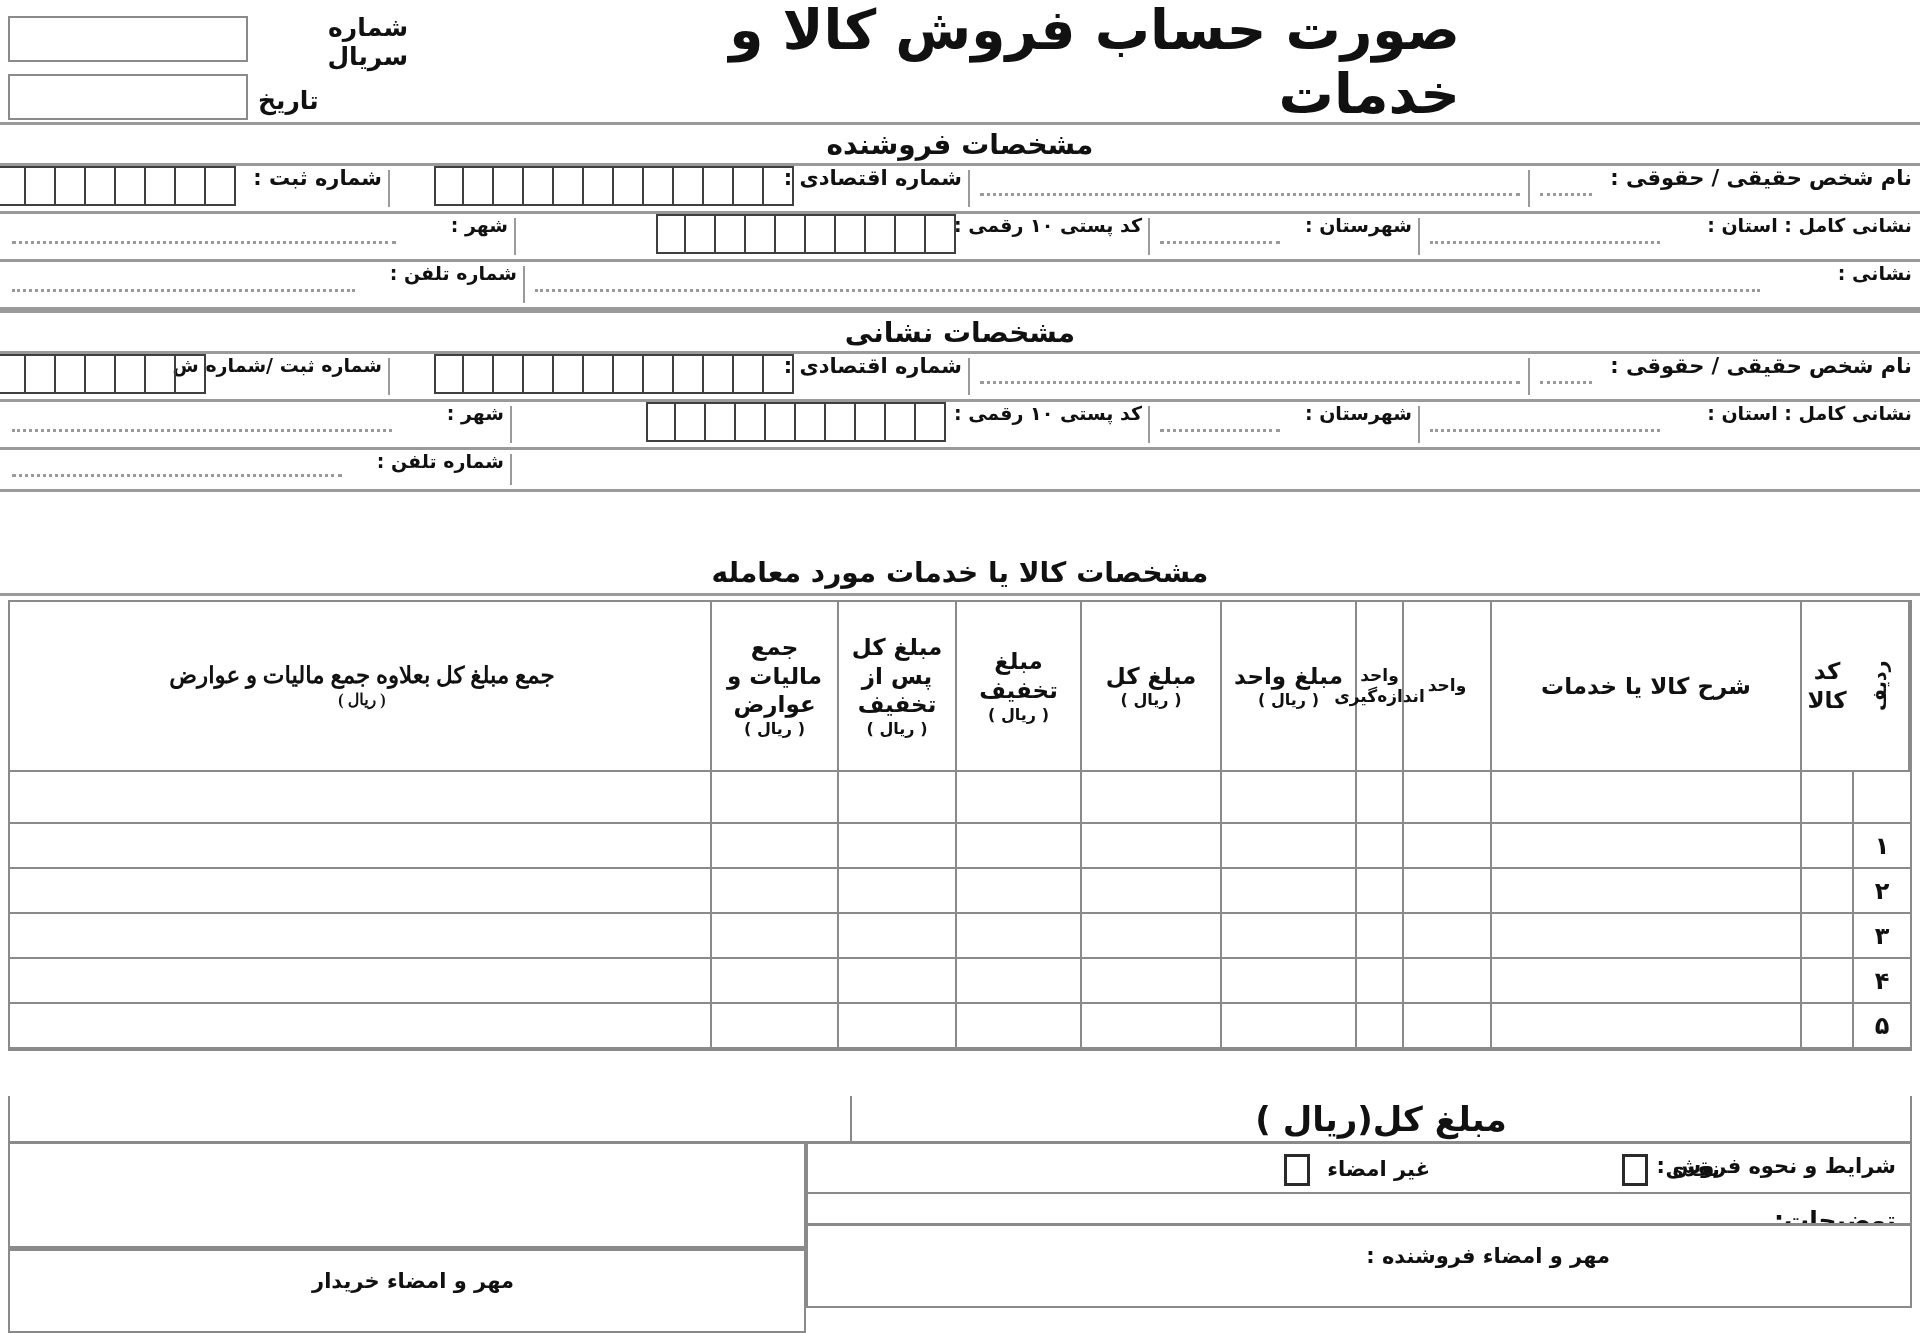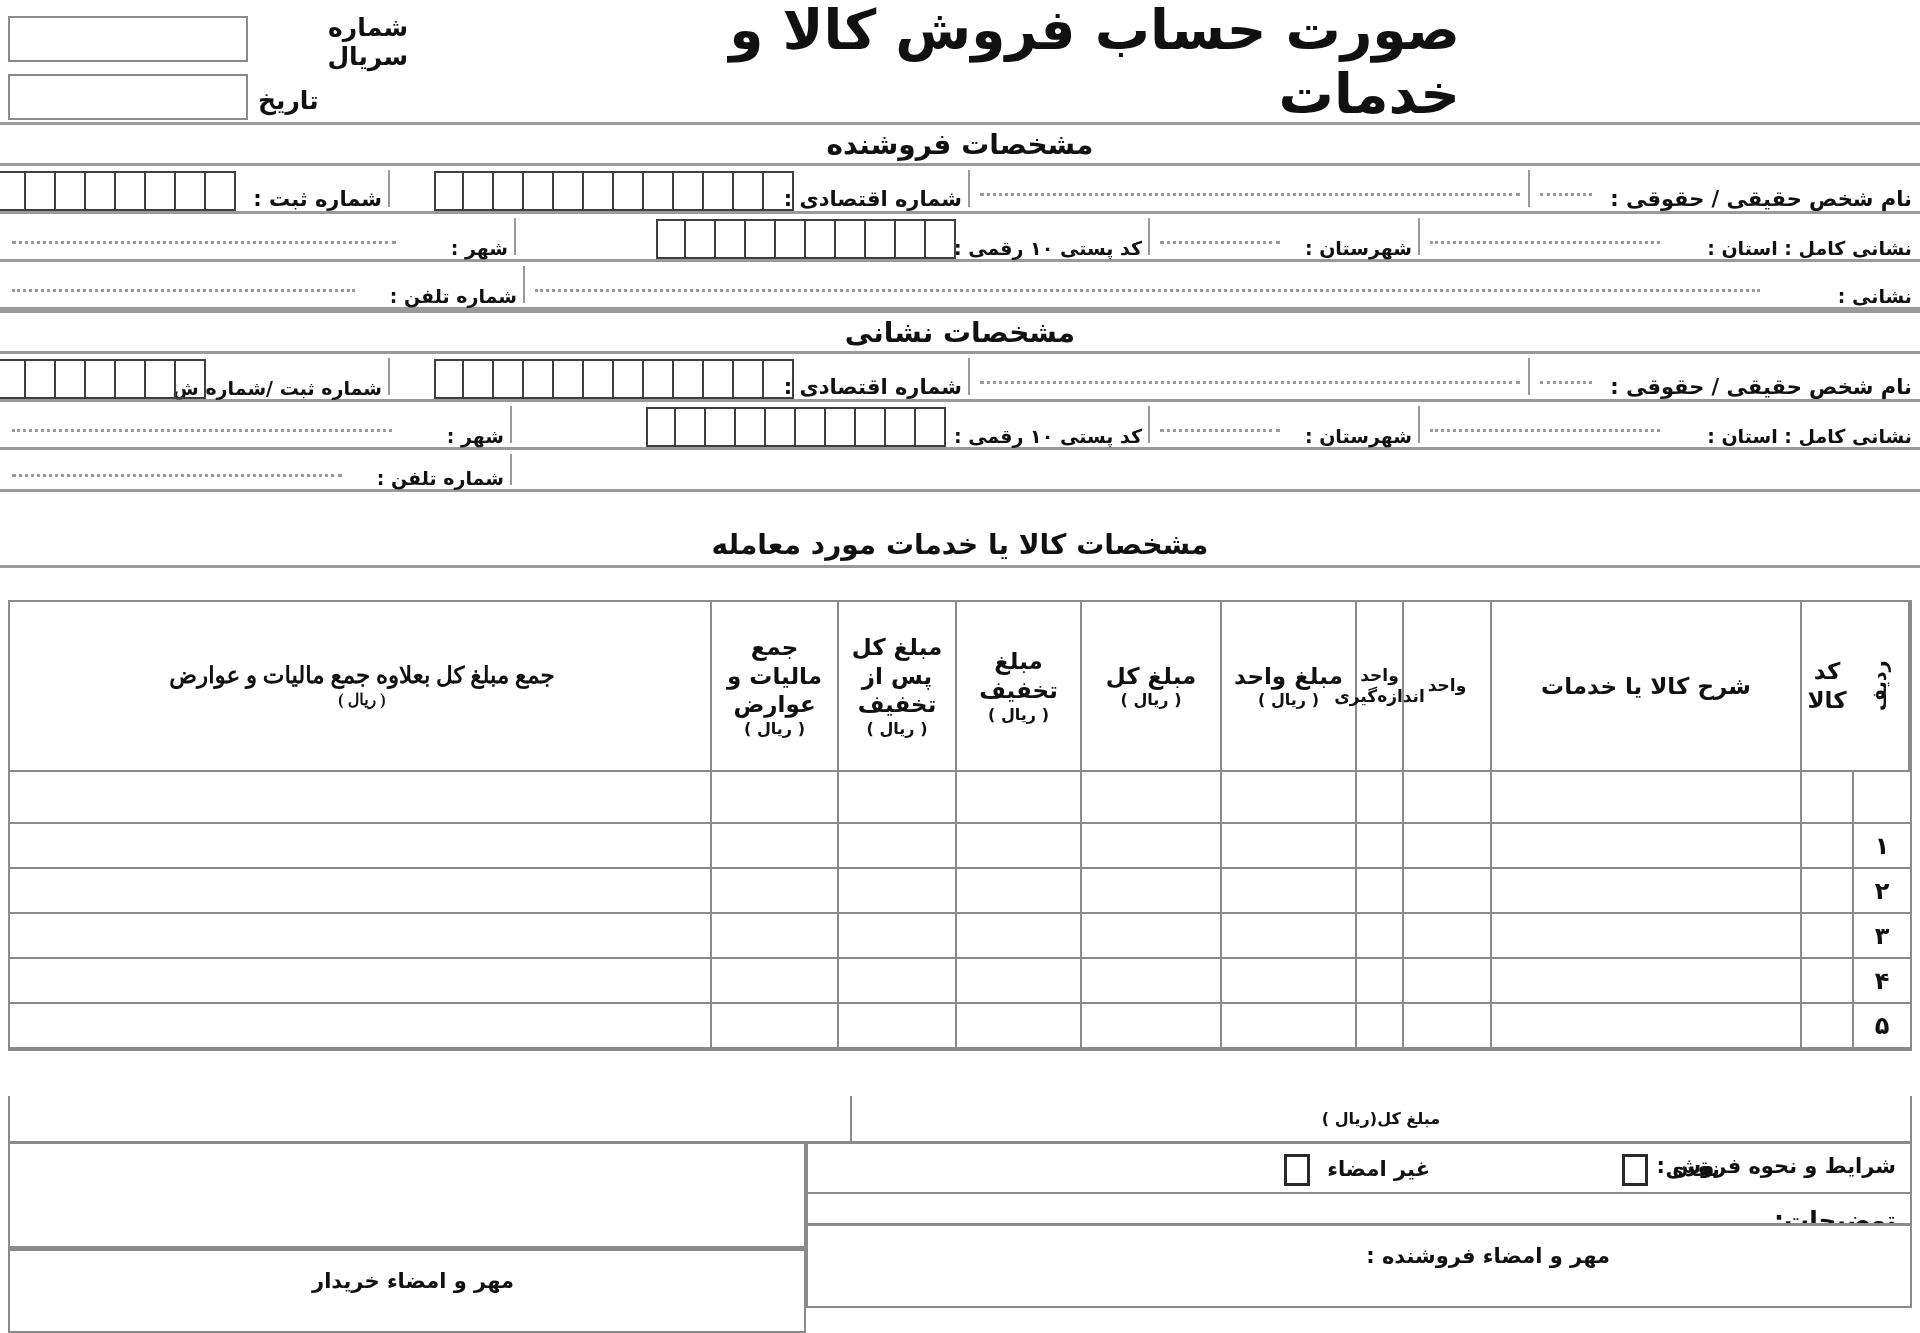--- a/index.html
+++ b/index.html
@@ -57,21 +57,21 @@
 
   
   .info-row {
     left: 0; width: 1920px;
     border-bottom: 3px solid #9a9a9a;
     background: #fff;
   }
   .cellbox {
     position: absolute; top: 0; height: 100%;
     border-right: 2px solid #8a8a8a;
-    display: flex; align-items: flex-end;
+    display: flex; align-items: flex-start;
   }
   .sep { position: absolute; top: 4px; bottom: 4px; width: 0; border-right: 2px solid #9a9a9a; }
 
   .boxgrid { display: flex; height: 40px; }
   .boxgrid > i {
     display: block; width: 30px; height: 40px;
     border: 2px solid #3f3f3f; border-left-width: 0;
     font-style: normal;
   }
   .boxgrid > i:last-child { border-left-width: 2px; }
@@ -321,21 +321,21 @@
   <div class="abs info-row" style="top:450px; height:42px;">
     <div class="sep" style="right:1408px;"></div>
     <div class="cellbox" style="right:1408px; width:160px; border-right:none;">
       <span class="fld-lbl sm">شماره تلفن :</span>
     </div>
     <div class="cellbox" style="right:1568px; width:350px; border-right:none;">
       <span class="dots"></span>
     </div>
   </div>
 
-  <div class="abs section-bar" style="top:524px; border-top:none;">مشخصات کالا یا خدمات مورد معامله</div>
+  <div class="abs section-bar" style="top:552px; border-top:none;">مشخصات کالا یا خدمات مورد معامله</div>
 
   <div class="abs" id="tbl" style="top:600px;">
     <div id="tbl-head">
         <div class="trow" style="height: 170px;">
           <div class="tcell vert" style="right: 0px; width: 58px;">
             <span>ردیف</span>
           </div>
           <div class="tcell" style="right: 58px; width: 52px;">
             <span>کد کالا</span>
           </div>
@@ -444,21 +444,21 @@
           <div class="tcell" style="right: 690px; width: 140px;"></div>
           <div class="tcell" style="right: 830px; width: 125px;"></div>
           <div class="tcell" style="right: 955px; width: 118px;"></div>
           <div class="tcell" style="right: 1073px; width: 127px;"></div>
           <div class="tcell first" style="right: 1200px; width: 696px;"></div>
         </div>
       </div>
   </div>
 
   <div class="abs footbox" style="left:8px; top:1096px; width:1904px; height:48px; border-left:2px solid #8a8a8a; border-right:2px solid #8a8a8a; border-bottom:3px solid #8a8a8a;">
-    <div class="abs" style="right: 0px; top: 0px; width: 1060px; height: 100%; display: flex; align-items: center; justify-content: center; border-left: 2px solid rgb(138, 138, 138); position: absolute; font-size: 16px; font-weight: bold;" style2="">مبلغ کل(ریال )</div>
+    <div class="abs" style="right: 0px; top: 0px; width: 1060px; height: 100%; display: flex; align-items: center; justify-content: center; border-left: 2px solid rgb(138, 138, 138); position: absolute; font-size: 34px; font-weight: bold;" style2="">مبلغ کل(ریال )</div>
     <div class="abs" style="right:1060px; top:0; width:844px; height:100%;"></div>
   </div>
 
   <div class="abs footbox" style="left:806px; top:1144px; width:1106px; height:50px; border:2px solid #8a8a8a; border-top:none;">
     <div class="abs fs21" style="right:14px; top:10px;">شرایط و نحوه فروش :</div>
     <div class="abs fs21" style="right:190px; top:10px;">
       <span>نقدی</span>
       <span class="chk"></span>
     </div>
     <div class="abs fs21" style="right:480px; top:10px;">

